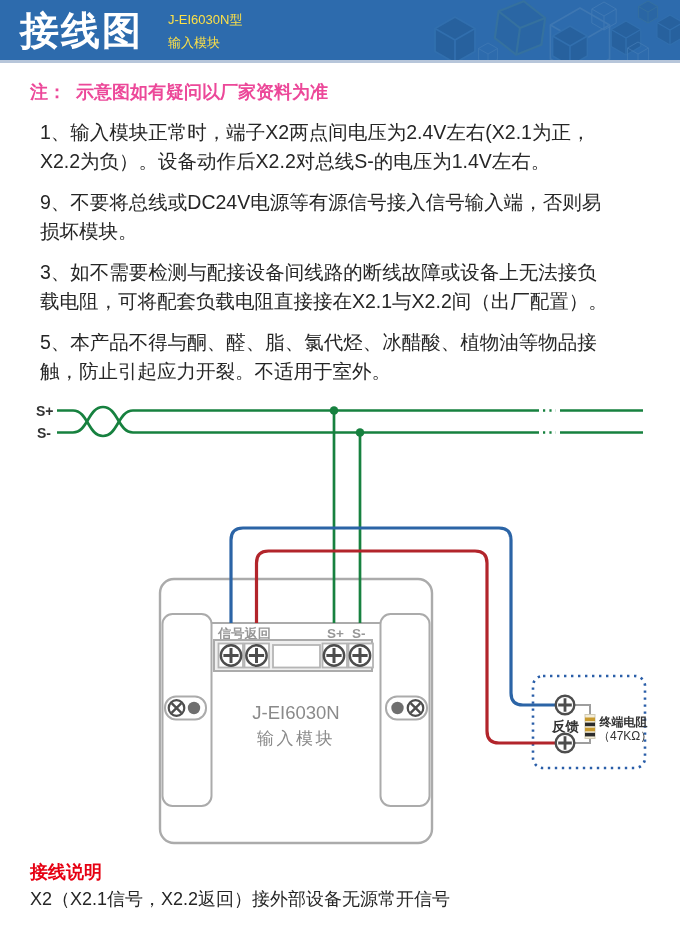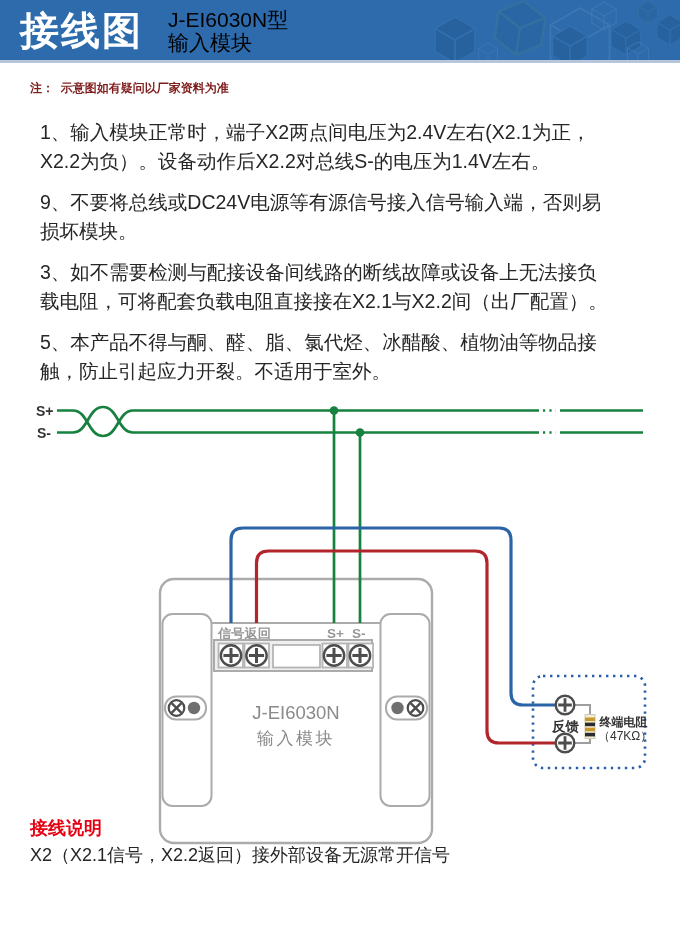--- a/index.html
+++ b/index.html
@@ -11,37 +11,37 @@
   .header{
     position:absolute;top:0;left:0;width:680px;height:60px;
     background:#2d6bad;border-bottom:3px solid #b7c6da;
   }
   .header-deco{position:absolute;top:0;right:0;width:300px;height:60px;}
   .header-title{
     position:absolute;top:4px;left:20px;font-size:39px;font-weight:bold;color:#ffffff;
     letter-spacing:2px;
   }
   .header-sub{
-    position:absolute;top:8px;left:168px;font-size:21px;line-height:23px;color:#000000;
+    position:absolute;top:8px;left:168px;font-size:13px;line-height:23px;color:#fde047;
   }
   
   .note{
-    position:absolute;top:80px;left:30px;font-size:12px;font-weight:bold;color:#7f1d1d;
+    position:absolute;top:80px;left:30px;font-size:18px;font-weight:bold;color:#ec4899;
     white-space:pre;
   }
   
   .instructions{
     position:absolute;top:106px;left:28px;width:630px;
     font-size:19.5px;line-height:29px;color:#262626;
   }
   .instructions p{margin:12px;white-space:pre-line;}
   
   .diagram{position:absolute;top:393px;left:0;width:680px;height:470px;}
   
-  .footer{position:absolute;top:815px;left:30px;font-size:18px;line-height:26.5px;color:#262626;}
+  .footer{position:absolute;top:859px;left:30px;font-size:18px;line-height:26.5px;color:#262626;}
   .footer-title{font-weight:bold;color:#e60012;}
 </style>
 </head>
 <body>
 
 <div class="page">
 
   <div class="header">
     <svg class="header-deco" viewBox="0 0 300 60" aria-hidden="true">
       <defs>

